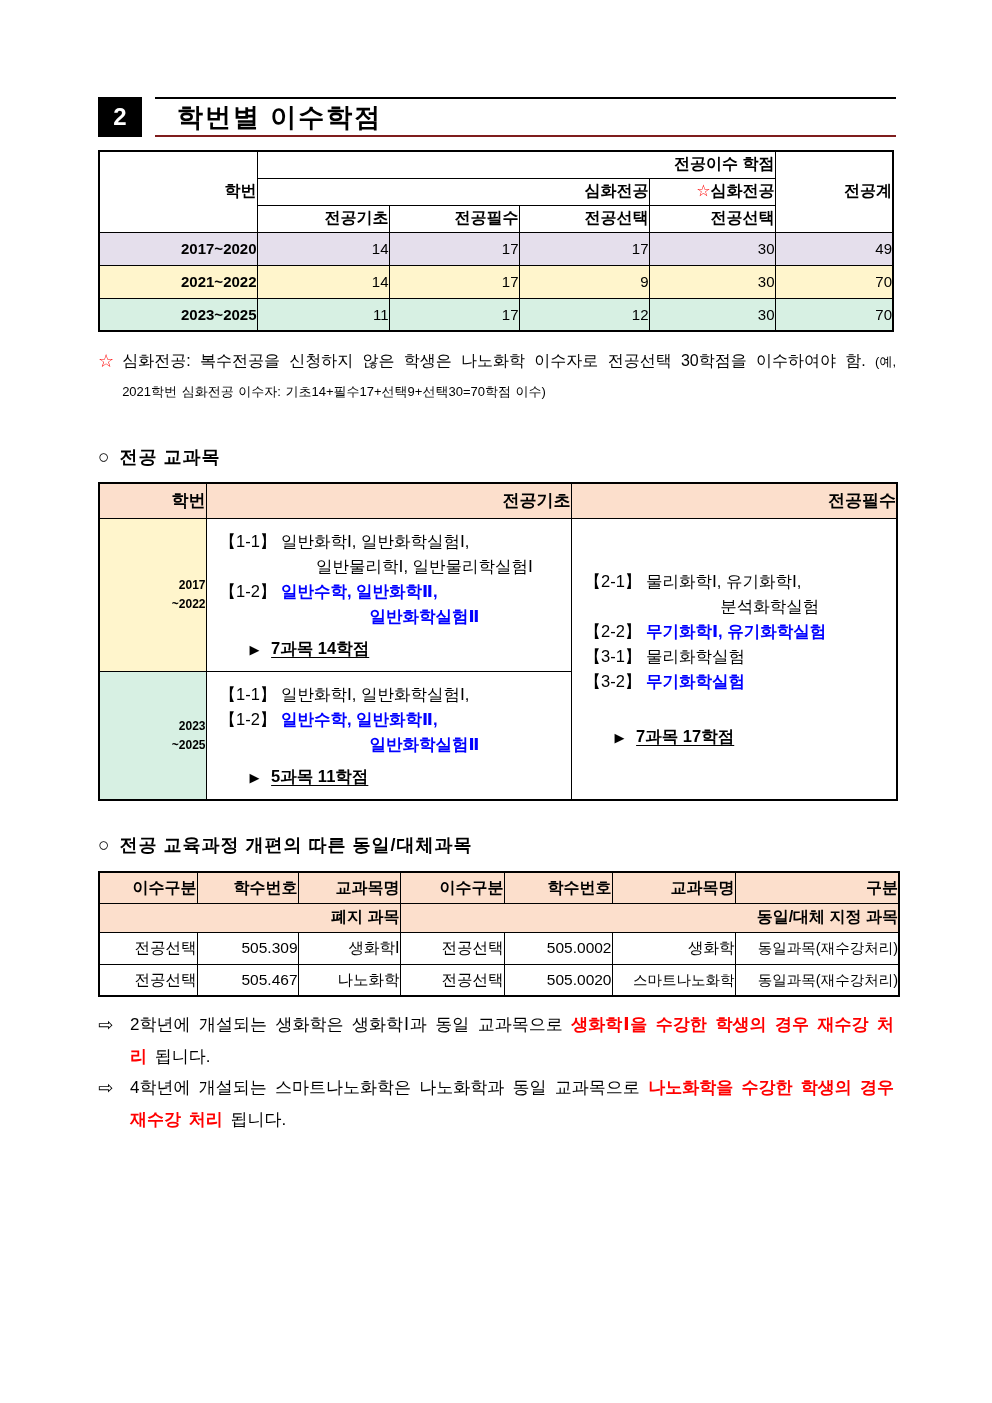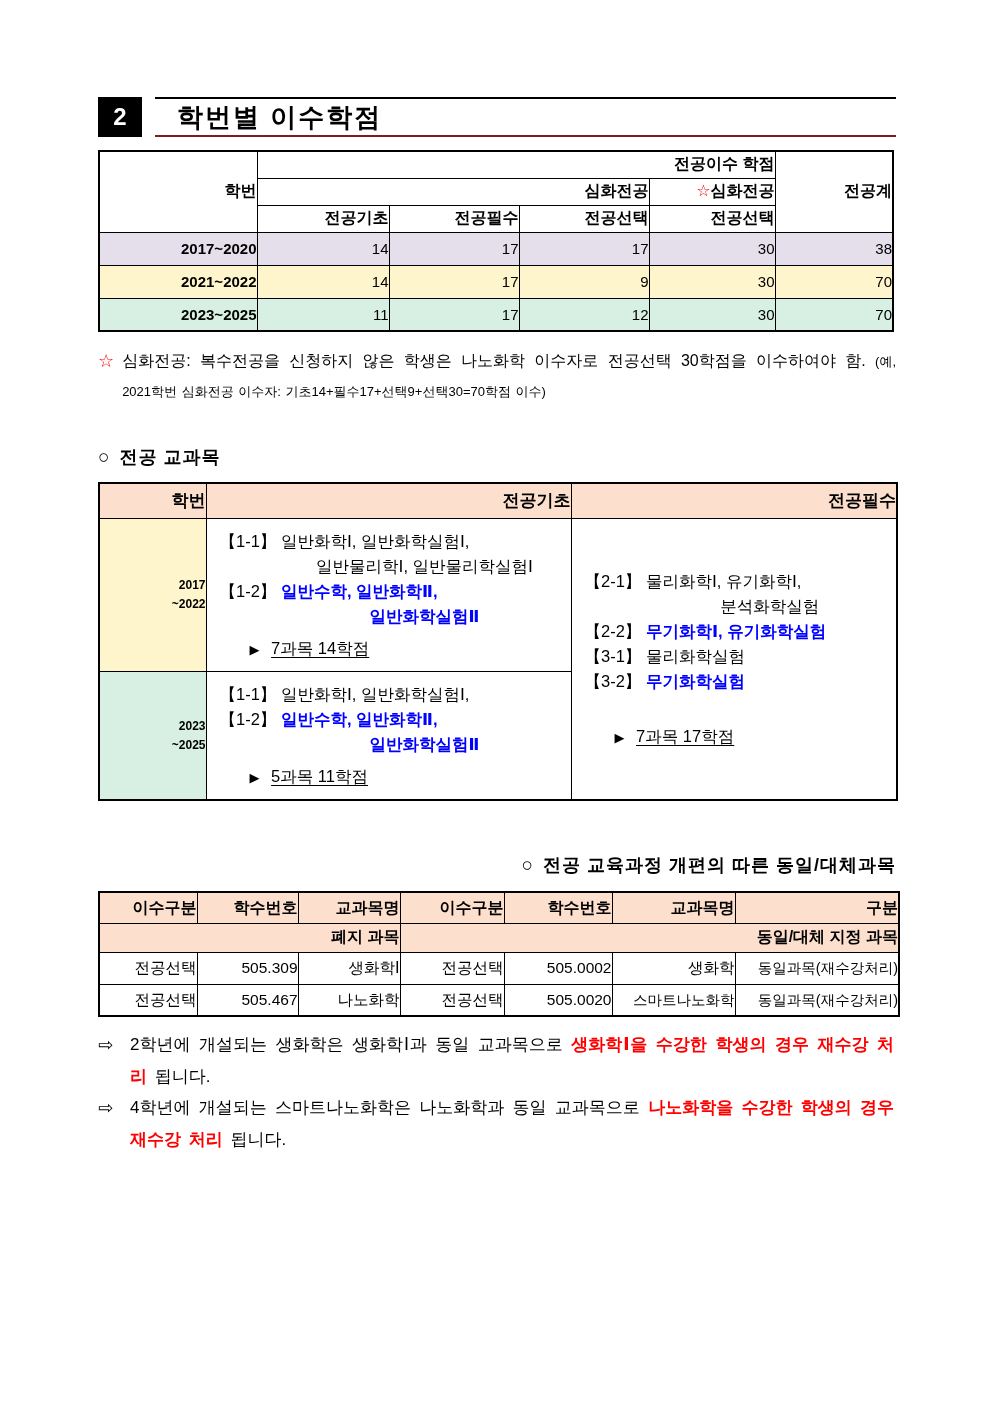--- a/index.html
+++ b/index.html
@@ -23,21 +23,21 @@
     border-top: 2px solid #000; border-bottom: 2px solid #7f1d1d;
     display: flex; align-items: center; padding-left: 22px;
     font-size: 26px; font-weight: bold; letter-spacing: 2px;
   }
 
   
   .sec-heading { font-size: 18px; font-weight: bold; letter-spacing: 1px; }
   .sec-heading .bullet { font-weight: normal; margin-right: 9px; font-size: 19px; }
   .h-credits     { margin-top: 27px; }
   .h-courses     { margin-top: 40px; }
-  .h-equivalents { margin-top: 52px; text-align: right; }
+  .h-equivalents { margin-top: 32px; }
 
   
   table { border-collapse: collapse; table-layout: fixed; border: 2px solid #000; }
   td { border: 1px solid #000; text-align: right; vertical-align: middle; padding: 0; }
 
   
   .credits-table { margin-top: 13px; width: 794px; }
   .credits-table .th td { font-weight: bold; font-size: 16px; height: 27px; background: #fff; }
   .credits-table .data td { font-size: 15px; height: 33px; }
   .credits-table .yr { font-weight: bold; font-size: 15.5px; }
@@ -59,21 +59,21 @@
   .courses-table .row-b { height: 114px; }
   .yr-cell { font-weight: bold; font-size: 12px; line-height: 1.55; }
   .bg-yellow { background: #FFF5CC; }
   .bg-mint   { background: #D7F0E3; }
   .content-cell { text-align: left; padding: 10px 4px 10px 13px; font-size: 16.5px; line-height: 1.52; }
   .cline { white-space: nowrap; }
   .cline.indent { padding-left: 63px; text-align: center; }
   .cline.summary { padding-left: 30px; margin-top: 7px; }
   .cline.gap { margin-top: 30px; }
   .sg-blue { color: #0000FF; font-weight: bold; }
-  .sg-sum { font-weight: normal; text-decoration: underline; text-underline-offset: 3px; margin-top: 41px; }
+  .sg-sum { font-weight: bold; text-decoration: underline; text-underline-offset: 3px; margin-top: 41px; }
   .sg-arrowhead { font-size: 13px; letter-spacing: 4px; }
   .sg-red { color: #FF0000; font-weight: bold; }
 
   
   .equiv-table { margin-top: 14px; width: 800px; }
   .equiv-table .th td { background: #FCDFCC; font-weight: bold; font-size: 16px; }
   .equiv-table .th1 td { height: 29px; }
   .equiv-table .th2 td { height: 31px; }
   .equiv-table .data td { font-size: 15.5px; height: 32px; background: #fff; }
   .equiv-table .data td.tight { font-size: 14.5px; }
@@ -119,21 +119,21 @@
         <td>전공필수</td>
         <td>전공선택</td>
         <td>전공선택</td>
       </tr>
       <tr class="data row-lav">
         <td class="yr">2017~2020</td>
         <td>14</td>
         <td>17</td>
         <td>17</td>
         <td>30</td>
-        <td>38</td>
+        <td>49</td>
       </tr>
       <tr class="data row-yel">
         <td class="yr">2021~2022</td>
         <td>14</td>
         <td>17</td>
         <td>9</td>
         <td>30</td>
         <td>70</td>
       </tr>
       <tr class="data row-mint">

